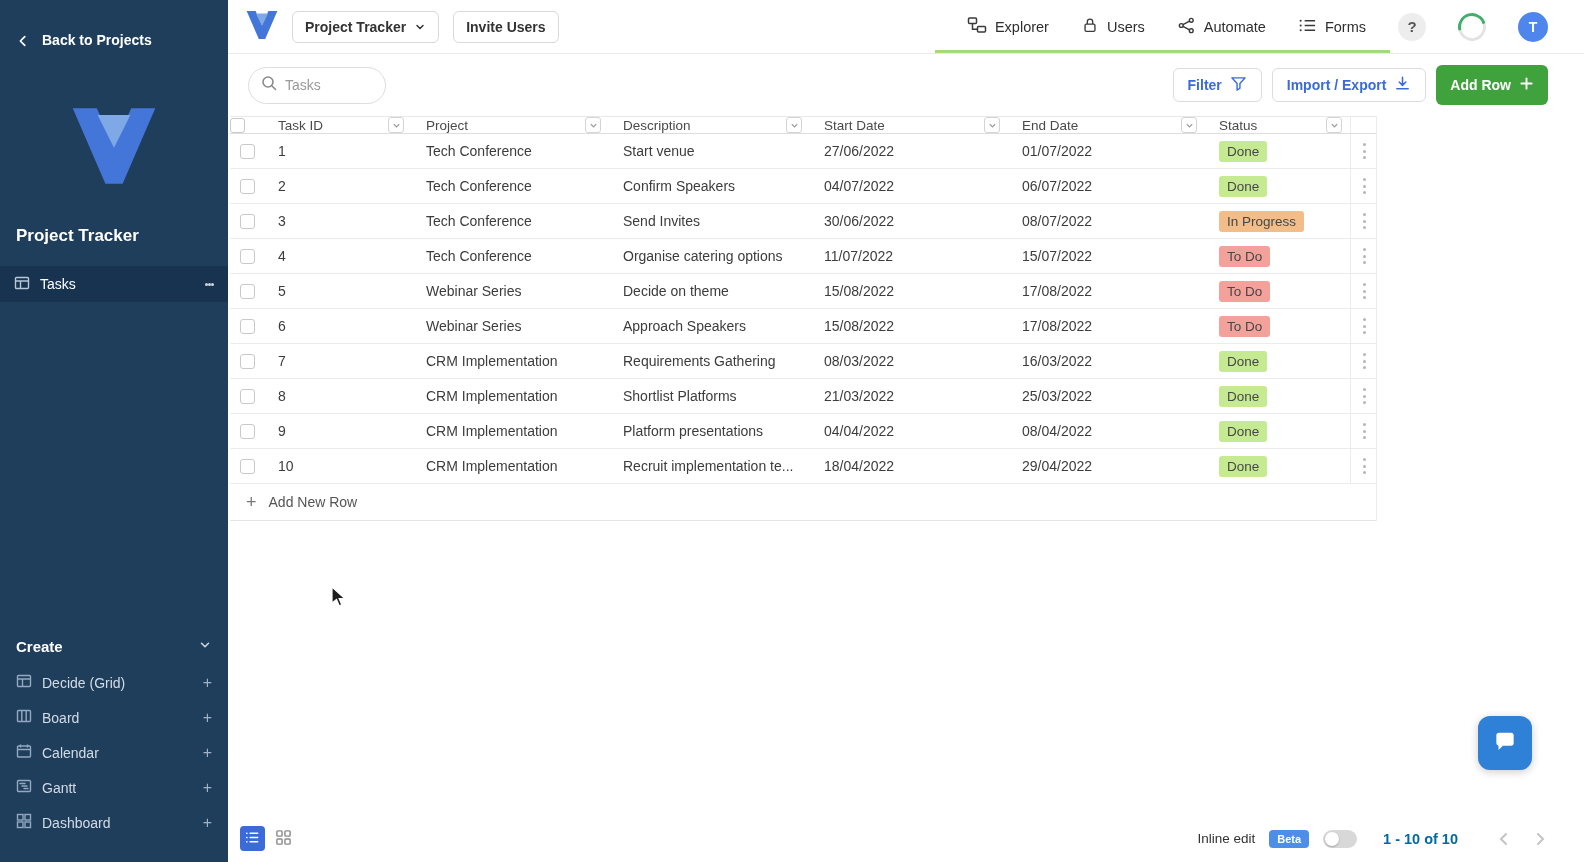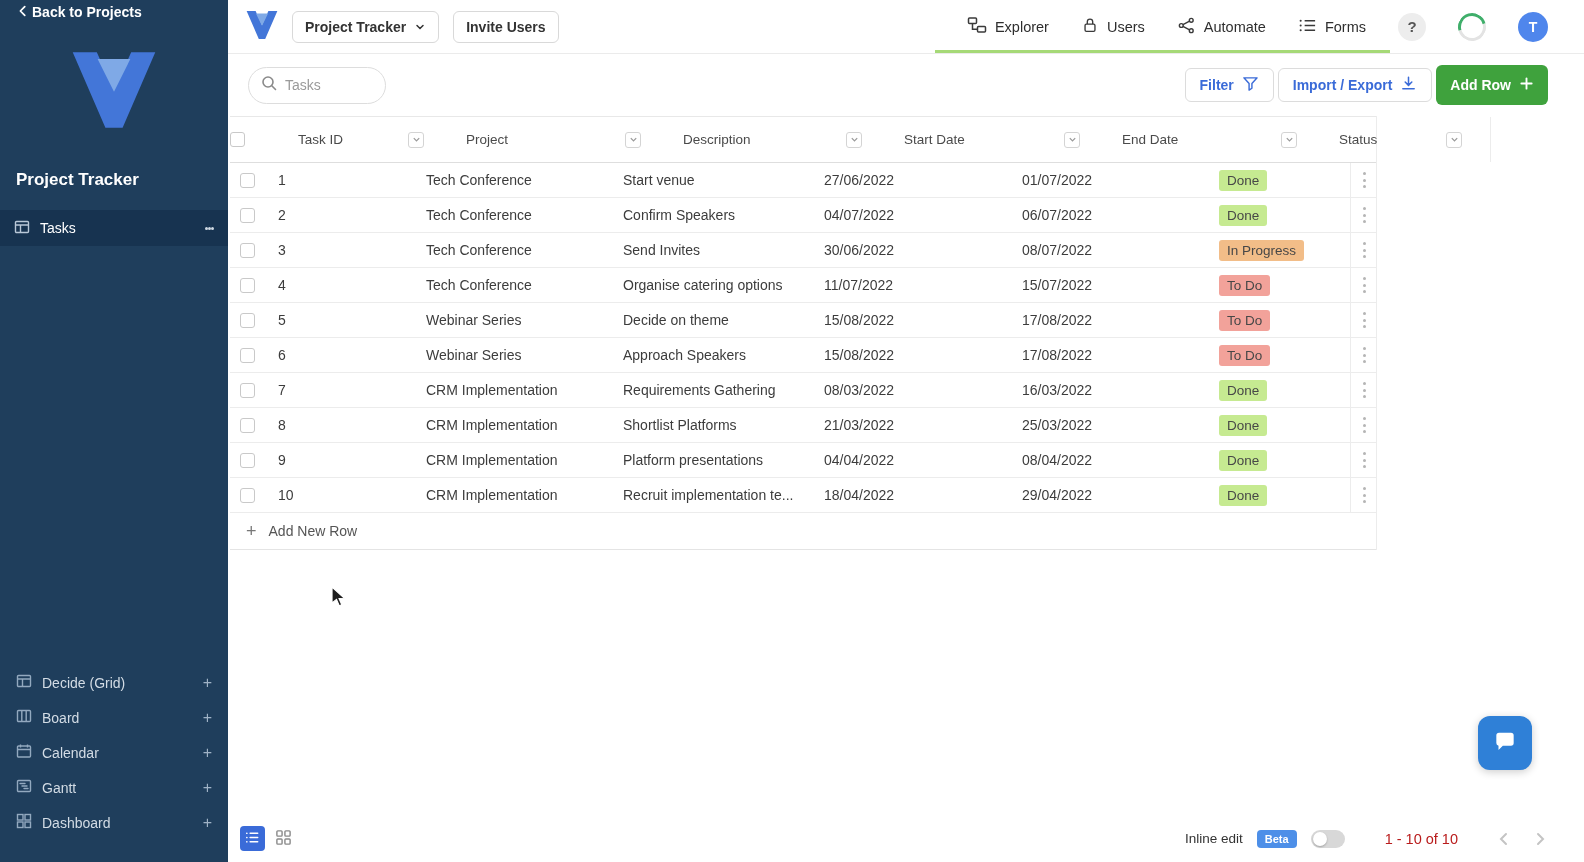--- a/index.html
+++ b/index.html
@@ -1,21 +1,21 @@
 <!DOCTYPE html>
 <html style="--sidebar-bg: #1f3e5c; --sidebar-selected-bg: #173350; --accent-blue: #3a6bd8; --add-row-green: #3fa23d; --status-done-bg: #c6ea91; --status-in-progress-bg: #f2bd88; --status-todo-bg: #f2a29a; --status-text: #474747; --beta-badge-bg: #4d8fe8; --nav-underline-green: #a6d977; --avatar-bg: #4f86ec; --chat-button-bg: #2f80d7; --logo-blue: #4376d8; --logo-light-blue: #7fa9e6;"><head>
 <meta charset="utf-8">
 <style>
   * { margin:0; padding:0; box-sizing:border-box; }
   html,body { width:1584px; height:862px; overflow:hidden; font-family:"Liberation Sans", sans-serif; background:#fff; }
   body { position:relative; }
 
   
   .sidebar { position:absolute; left:0; top:0; width:228px; height:862px; background:var(--sidebar-bg); color:#e6edf4; z-index:5; }
-  .back-row { display:flex; align-items:flex-start; gap:2px; padding:4px 16px; font-size:14px; font-weight:600; color:#fff; cursor:pointer; }
+  .back-row { display:flex; align-items:flex-end; gap:12px; padding:32px 16px; font-size:14px; font-weight:600; color:#fff; cursor:pointer; }
   .logo-big { display:flex; justify-content:center; margin-top:26px; }
   .ws-title { margin-top:40px; padding:0 16px; font-size:17px; font-weight:700; color:#fff; }
   .s-nav { margin-top:20px; }
   .s-item { display:flex; align-items:center; gap:10px; height:36px; padding:0 14px; font-size:14px; color:#cfd9e3; cursor:pointer; }
   .s-item.selected { background:var(--sidebar-selected-bg); color:#fff; }
   .s-item .trail { margin-left:auto; display:flex; align-items:center; }
   .kebab-v i { display:block; width:3px; height:3px; border-radius:50%; background:#cfd9e3; margin:2px 0; }
   .sidebar-bottom { position:absolute; bottom:22px; left:0; right:0; }
   .create-row { display:flex; align-items:center; height:38px; padding:0 16px; font-size:15px; font-weight:700; color:#fff; cursor:pointer; }
   .create-row .trail { margin-left:auto; }
@@ -31,28 +31,28 @@
   .nav-item { display:flex; align-items:center; gap:8px; font-size:14.5px; font-weight:400; color:#2e2e2e; cursor:pointer; }
   .help-circle { width:28px; height:28px; border-radius:50%; background:#ededed; color:#555; font-weight:700; font-size:15px; display:flex; align-items:center; justify-content:center; cursor:pointer; }
   .spinner { width:28px; height:28px; border-radius:50%; border:3px solid #e3e3e3; border-left-color:#3fae6a; border-top-color:#3fae6a; transform:rotate(30deg); }
   .avatar { width:30px; height:30px; border-radius:50%; background:var(--avatar-bg); color:#fff; font-weight:700; font-size:14px; display:flex; align-items:center; justify-content:center; cursor:pointer; }
   .nav-underline { position:absolute; bottom:0; left:707px; width:455px; height:3px; background:var(--nav-underline-green); }
 
   .toolbar { display:flex; align-items:center; height:62px; padding:0 36px 0 20px; }
   .search-box { display:flex; align-items:center; gap:8px; width:138px; height:37px; border:1px solid #ddd; border-radius:19px; padding:0 12px; }
   .search-box input { border:none; outline:none; width:80px; font-size:14px; font-family:inherit; color:#444; }
   .search-box input::placeholder { color:#9a9a9a; }
-  .toolbar-right { margin-left:auto; display:flex; align-items:center; gap:4px; }
+  .toolbar-right { margin-left:auto; display:flex; align-items:center; gap:10px; }
   .blue-btn { display:flex; align-items:center; gap:8px; height:34px; padding:0 14px; border:1px solid #dcdcdc; border-radius:6px; background:#fff; font-size:14px; font-weight:600; color:var(--accent-blue); cursor:pointer; font-family:inherit; }
   .green-btn { display:flex; align-items:center; gap:8px; height:40px; padding:0 14px; border:none; border-radius:6px; background:var(--add-row-green); font-size:14px; font-weight:600; color:#fff; cursor:pointer; font-family:inherit; }
 
   
   .table { margin-left:2px; width:1147px; border-right:1px solid #ececec; }
   .trow, .thead-row { display:grid; grid-template-columns:34px 148px 197px 201px 198px 197px 145px 27px; align-items:center; }
-  .thead-row { height:47px; border-top:1px solid #e8e8e8; border-bottom:1px solid #dedede;gap:20px; }
+  .thead-row { height:18px; border-top:1px solid #e8e8e8; border-bottom:1px solid #dedede; }
   .trow { height:35px; border-bottom:1px solid #ececec; }
   .tcell { padding-left:14px; font-size:14px; color:#3c3c3c; white-space:nowrap; overflow:hidden; display:flex; align-items:center; }
   .tcell.th { font-size:13.5px; color:#4a4a4a; justify-content:space-between; padding-right:8px; }
   .cell-check { justify-content:center; padding-left:0; }
   .cell-kebab { justify-content:center; padding-left:0; border-left:1px solid #ececec; height:100%; }
   .checkbox { width:15px; height:15px; border:1.5px solid #c9c9c9; border-radius:3px; background:#fff; display:inline-block; cursor:pointer; }
   .colmenu { width:16px; height:16px; border:1px solid #d4d4d4; border-radius:3px; background:#fff; display:flex; align-items:center; justify-content:center; cursor:pointer; padding:0; }
   .kebab { display:inline-flex; flex-direction:column; align-items:center; cursor:pointer; }
   .kebab i { display:block; width:3px; height:3px; border-radius:50%; background:#b5b5b5; margin:1.6px 0; }
   .pill { display:inline-block; padding:3px 8px; border-radius:3px; font-size:13.5px; color:var(--status-text); }
@@ -65,21 +65,21 @@
   
   .statusbar { position:absolute; left:0; right:0; bottom:0; height:47px; background:#fff; display:flex; align-items:center; padding:0 36px 0 12px; }
   .view-toggle { display:flex; gap:6px; }
   .vt-btn { width:25px; height:25px; border-radius:4px; display:flex; align-items:center; justify-content:center; cursor:pointer; border:none; background:transparent; padding:0; }
   .vt-btn.active { background:var(--accent-blue); }
   .foot-right { margin-left:auto; display:flex; align-items:center; gap:14px; }
   .inline-edit-label { font-size:13.5px; color:#333; }
   .beta-badge { background:var(--beta-badge-bg); color:#fff; font-size:11px; font-weight:600; padding:3px 8px; border-radius:4px; }
   .toggle { width:34px; height:18px; border-radius:10px; background:#d8d8d8; position:relative; display:inline-block; cursor:pointer; }
   .toggle .knob { position:absolute; left:2px; top:2px; width:14px; height:14px; border-radius:50%; background:#fff; box-shadow:0 1px 2px rgba(0,0,0,.25); }
-  .range-label { font-size:14.5px; font-weight:400; color:#b91c1c; margin-left:26px; }
+  .range-label { font-size:14.5px; font-weight:700; color:#0369a1; margin-left:12px; }
   .page-chevrons { display:flex; gap:20px; margin-left:24px; }
   .page-chevrons button { background:none; border:none; cursor:pointer; padding:0; display:flex; align-items:center; }
 
   .chat-fab { position:absolute; right:52px; bottom:92px; width:54px; height:54px; border-radius:12px; background:var(--chat-button-bg); border:none; display:flex; align-items:center; justify-content:center; cursor:pointer; box-shadow:0 2px 8px rgba(0,0,0,.2); z-index:8; }
   .cursor { position:absolute; left:330px; top:586px; z-index:20; pointer-events:none; }
 </style>
 </head>
 <body>
 
 <aside class="sidebar">
@@ -110,20 +110,28 @@
       <span>Tasks</span>
       <span class="trail kebab-v">
           <i></i>
           <i></i>
           <i></i>
         </span>
     </div>
   </nav>
 
   <div class="sidebar-bottom">
+    <div class="create-row">
+      <span>Create</span>
+      <span class="trail">
+        <svg width="14" height="14" viewBox="0 0 16 16">
+            <path d="M4 6 L8 10 L12 6" stroke="#cfd8e2" stroke-width="1.8" fill="none" stroke-linecap="round"></path>
+          </svg>
+      </span>
+    </div>
 
 
     <div class="c-item">
       <span>
         <svg width="16" height="16" viewBox="0 0 16 16" fill="none" stroke="#93a9bf" stroke-width="1.4">
             <rect x="1.5" y="2.5" width="13" height="11" rx="1"></rect>
             <path d="M1.5 6h13M6.5 6v7.5"></path>
           </svg>
       </span>
       <span>Decide (Grid)</span>

